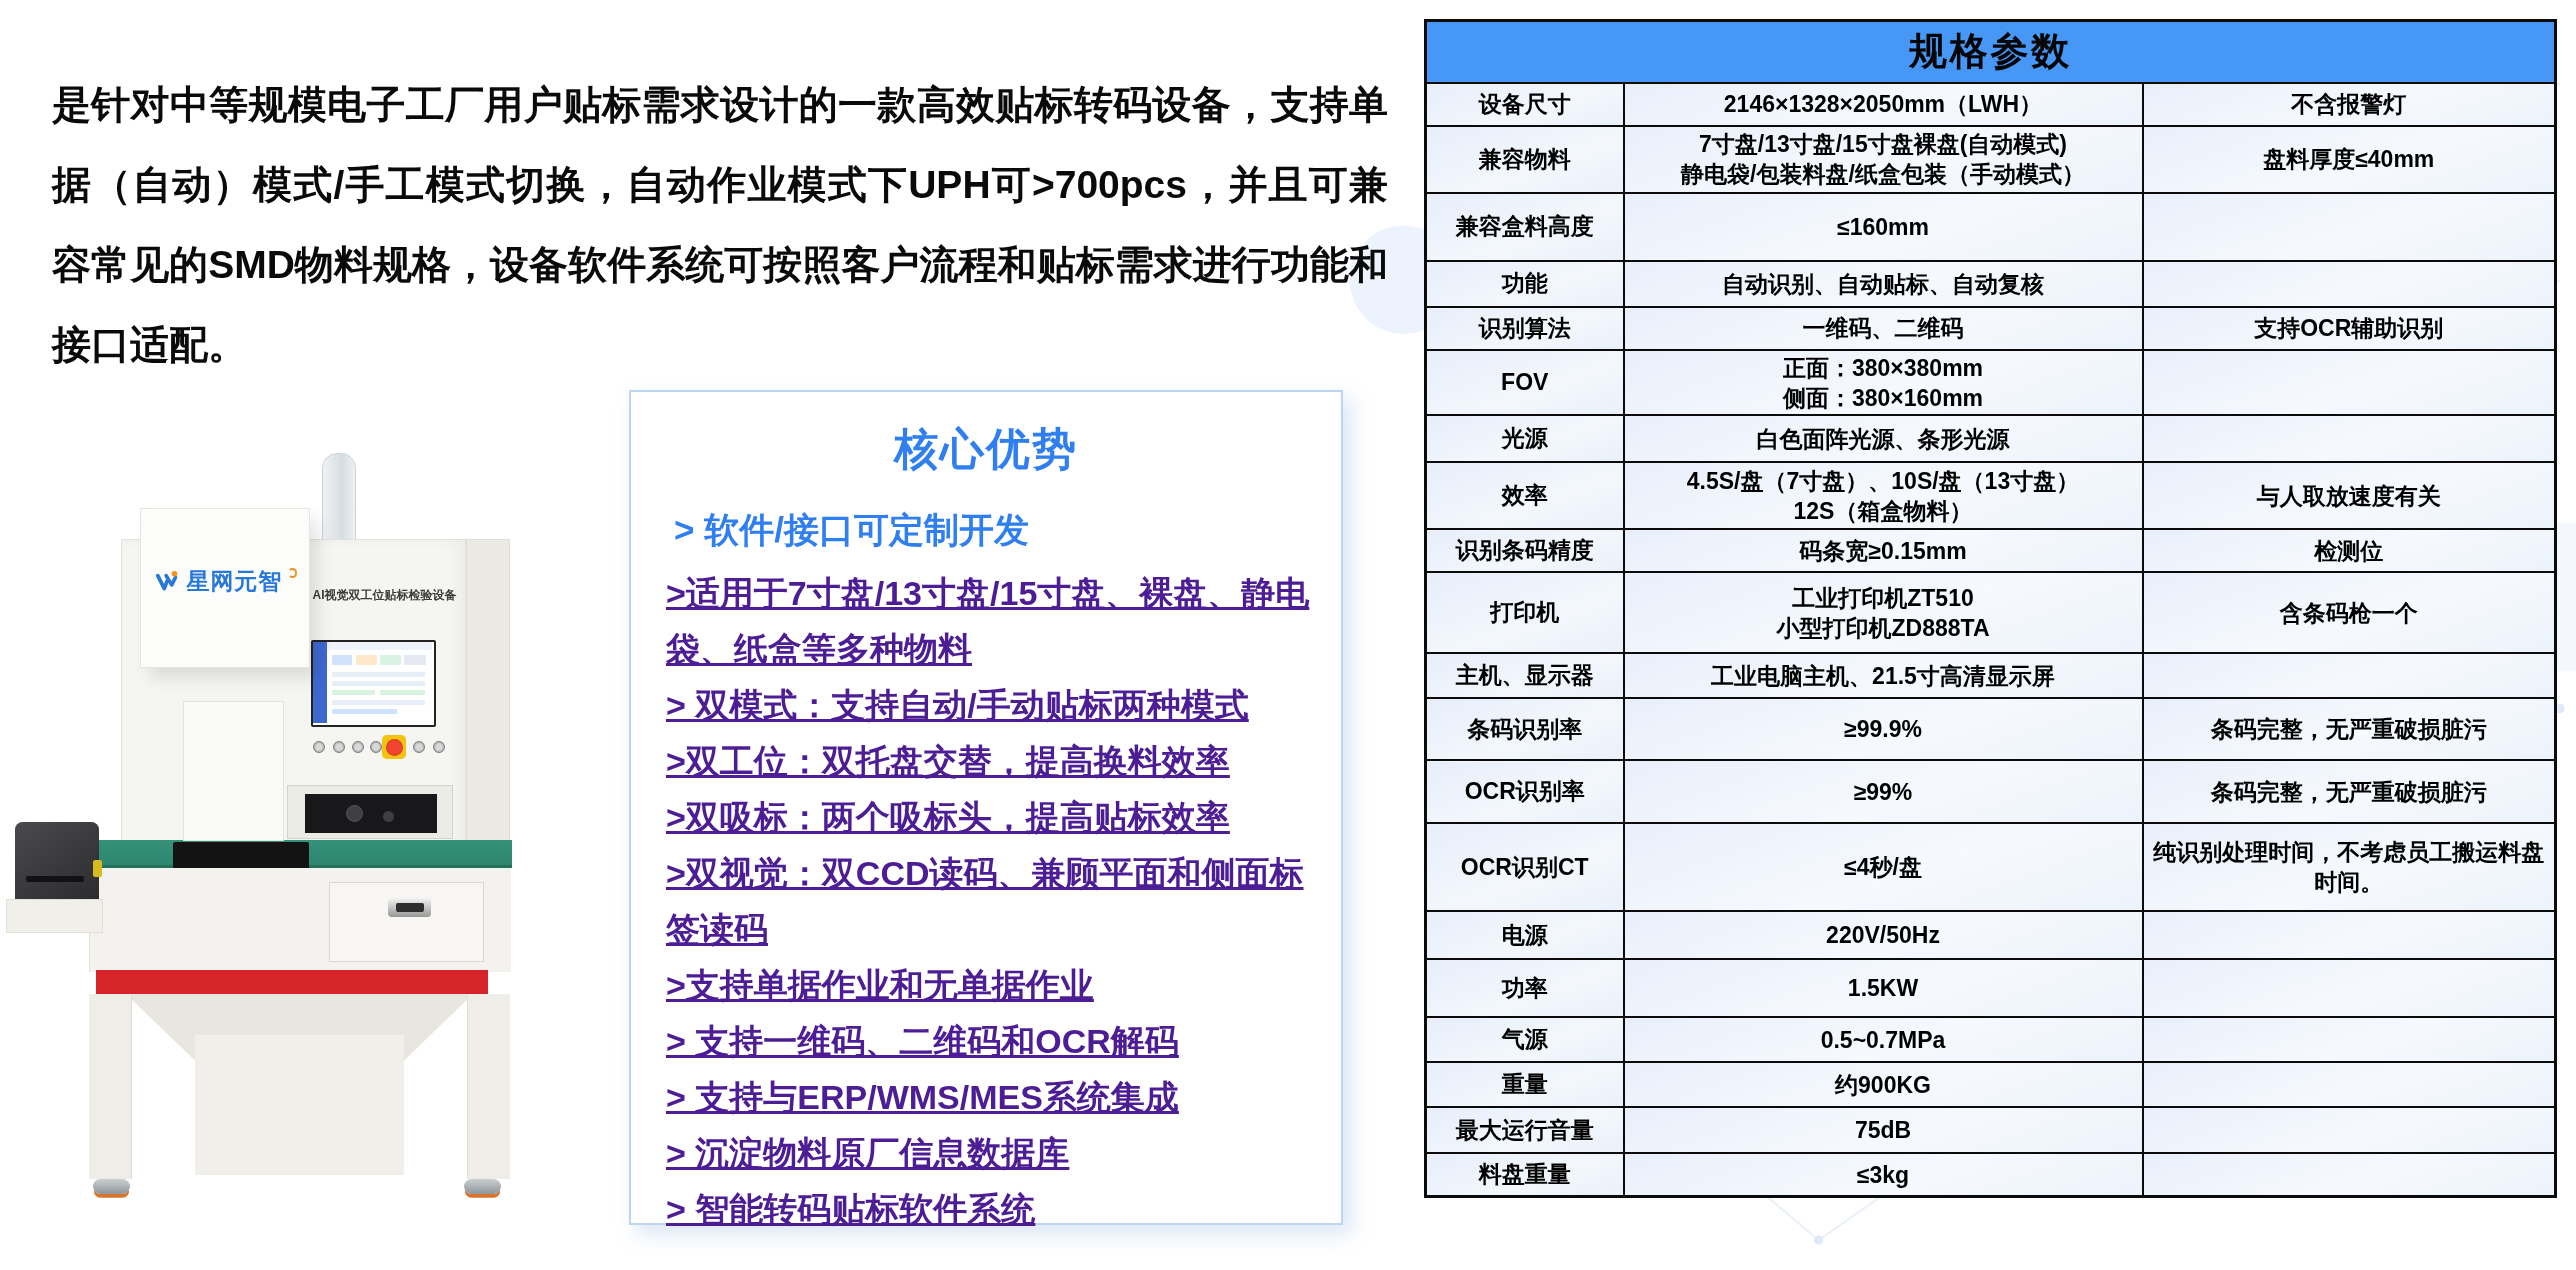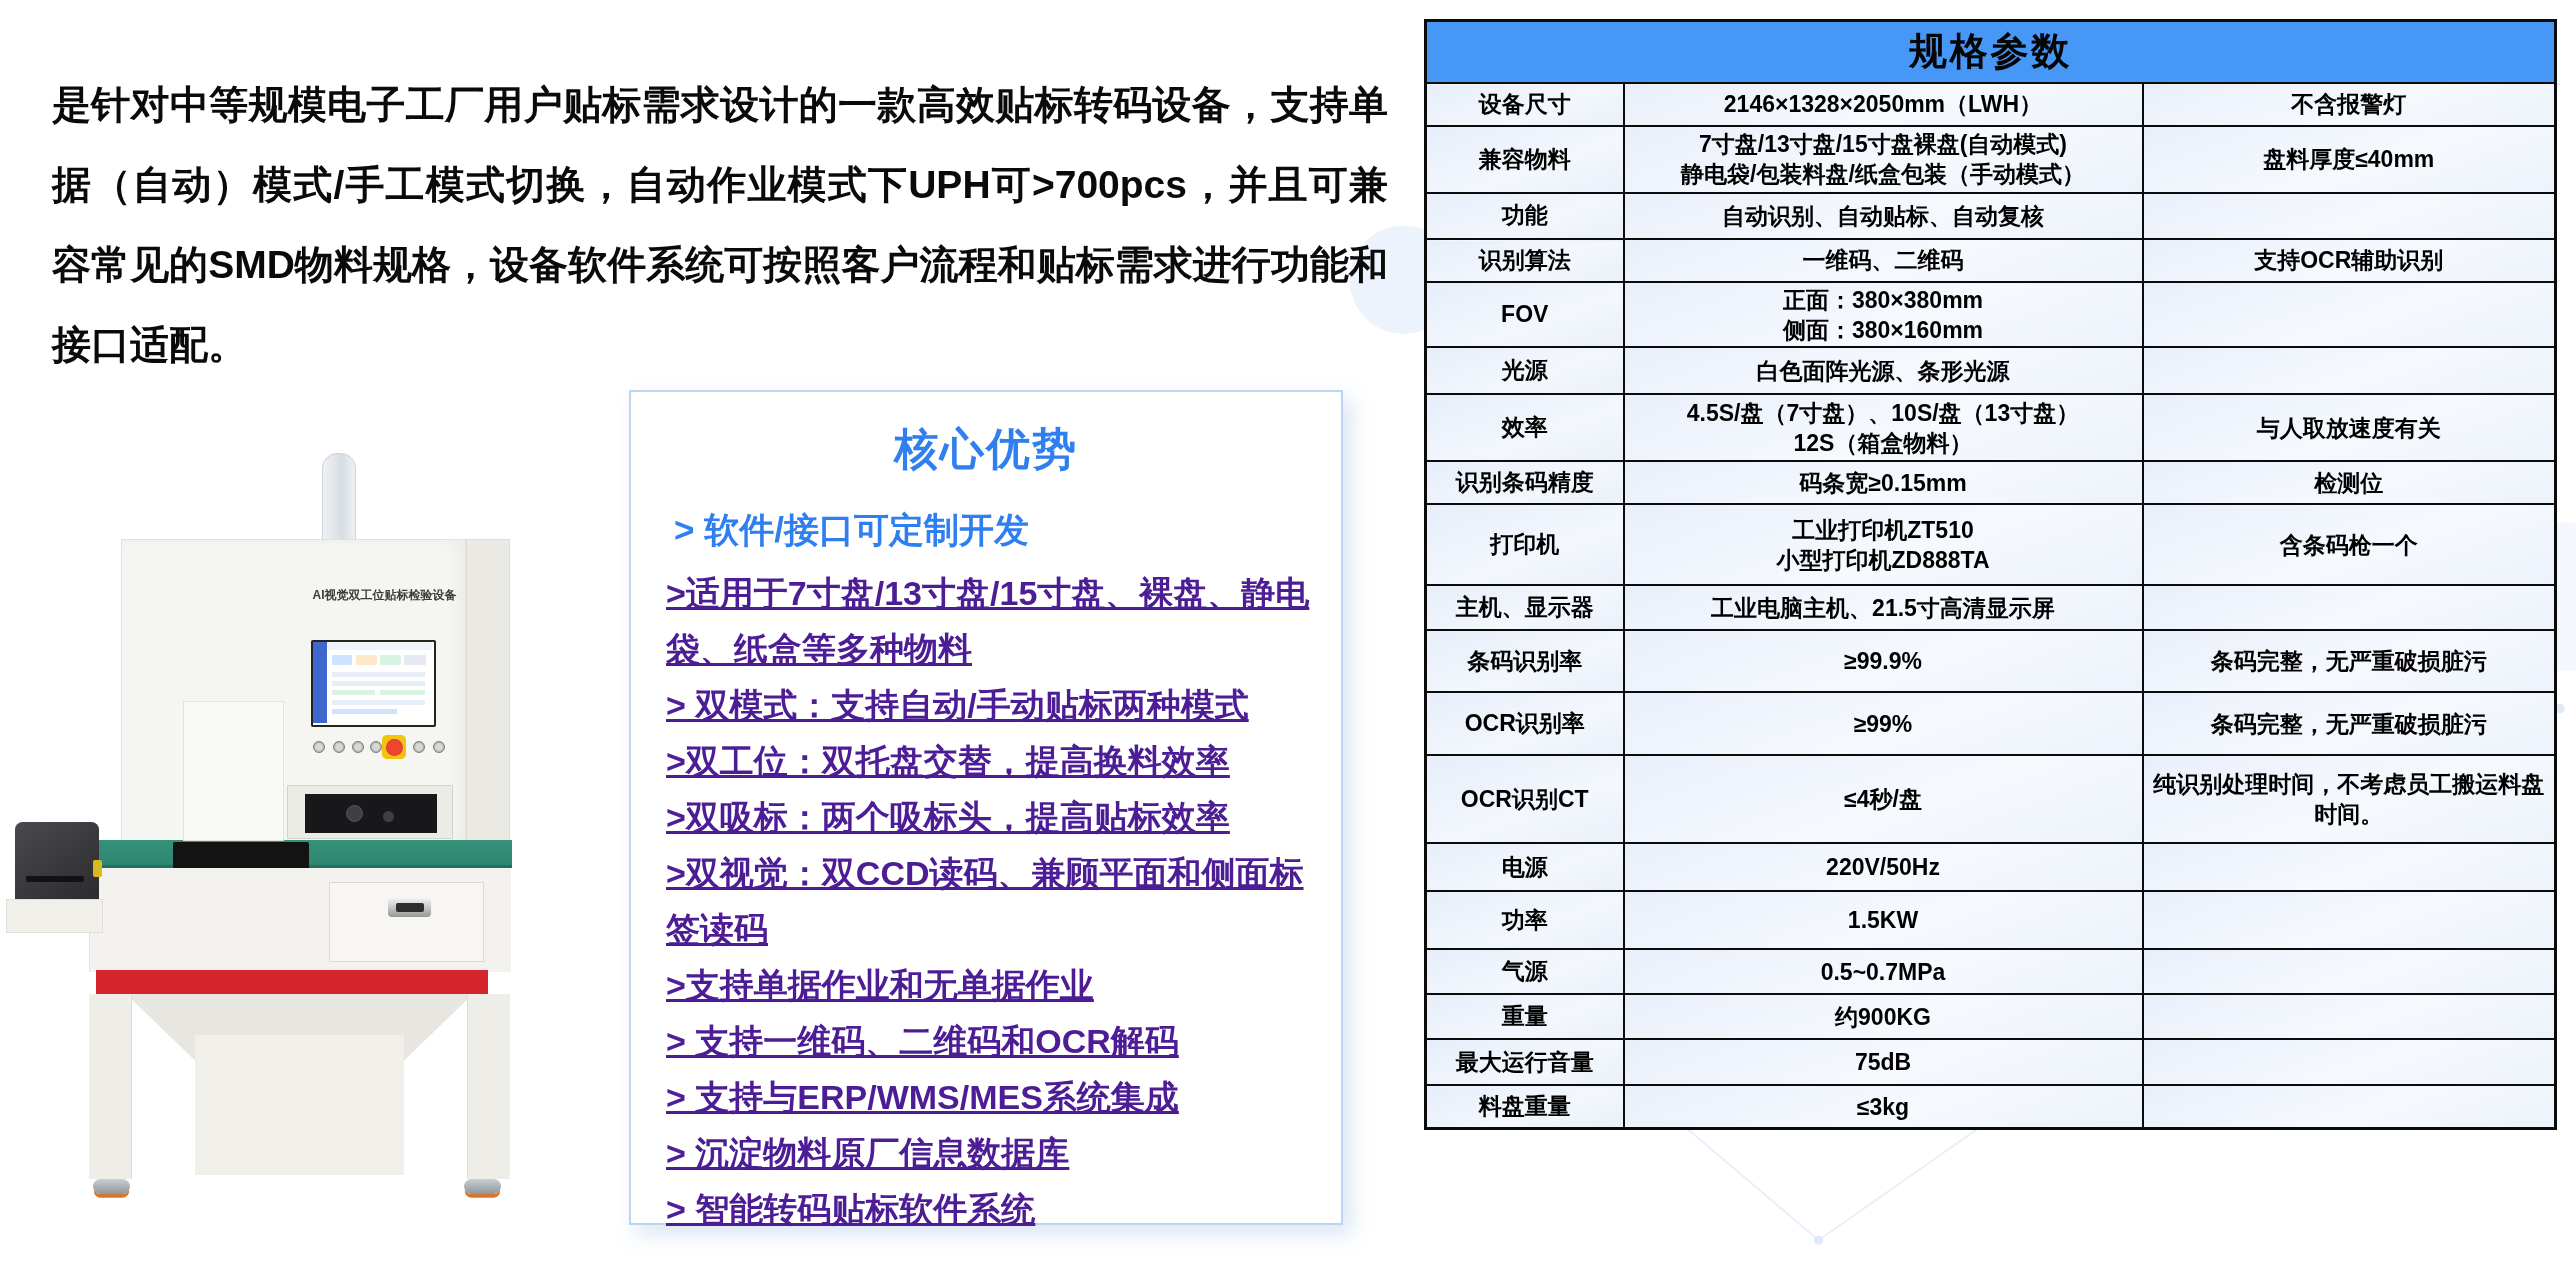--- a/index.html
+++ b/index.html
@@ -174,20 +174,31 @@
   <div class="under-back"></div>
   <div class="leg-l"></div>
   <div class="leg-r"></div>
   <div class="foot f1"></div>
   <div class="foot f2"></div>
 
   <div class="printer"></div>
   <div class="printer-tab"></div>
   <div class="shelf"></div>
 
+  <div class="logo-box">
+    <div class="logo-row">
+      <svg width="26" height="22.4" viewBox="0 0 28 24">
+        <path d="M3 6 L10 20 L13 12" stroke="#2878d8" stroke-width="4" fill="none" stroke-linecap="round" stroke-linejoin="round"></path>
+        <path d="M12 6 L18 16 L22 8" stroke="#2878d8" stroke-width="4" fill="none" stroke-linecap="round" stroke-linejoin="round"></path>
+        <circle cx="21" cy="4" r="3" fill="#f0921e"></circle>
+      </svg>
+      <span class="logo-text">星网元智</span>
+      <span class="logo-e"></span>
+    </div>
+  </div>
   <div class="acrylic"></div>
 </div>
 
 <div class="card">
   <div class="card-title">核心优势</div>
   <div class="card-highlight">&gt; 软件/接口可定制开发</div>
   <div class="card-list">
       <div class="adv-item">&gt;适用于7寸盘/13寸盘/15寸盘、裸盘、静电袋、纸盒等多种物料</div>
       <div class="adv-item">&gt; 双模式：支持自动/手动贴标两种模式</div>
       <div class="adv-item">&gt;双工位：双托盘交替，提高换料效率</div>
@@ -221,20 +232,27 @@
         <td class="note">不含报警灯</td>
       </tr>
       <tr style="height: 67px;">
         <td class="lbl">兼容物料</td>
         <td class="val">
           <div>7寸盘/13寸盘/15寸盘裸盘(自动模式)</div>
           <div>静电袋/包装料盘/纸盒包装（手动模式）</div>
         </td>
         <td class="note">盘料厚度≤40mm</td>
       </tr>
+      <tr style="height: 68px;">
+        <td class="lbl">兼容盒料高度</td>
+        <td class="val">
+          <div>≤160mm</div>
+        </td>
+        <td class="note"></td>
+      </tr>
       <tr style="height: 46px;">
         <td class="lbl">功能</td>
         <td class="val">
           <div>自动识别、自动贴标、自动复核</div>
         </td>
         <td class="note"></td>
       </tr>
       <tr style="height: 43px;">
         <td class="lbl">识别算法</td>
         <td class="val">

